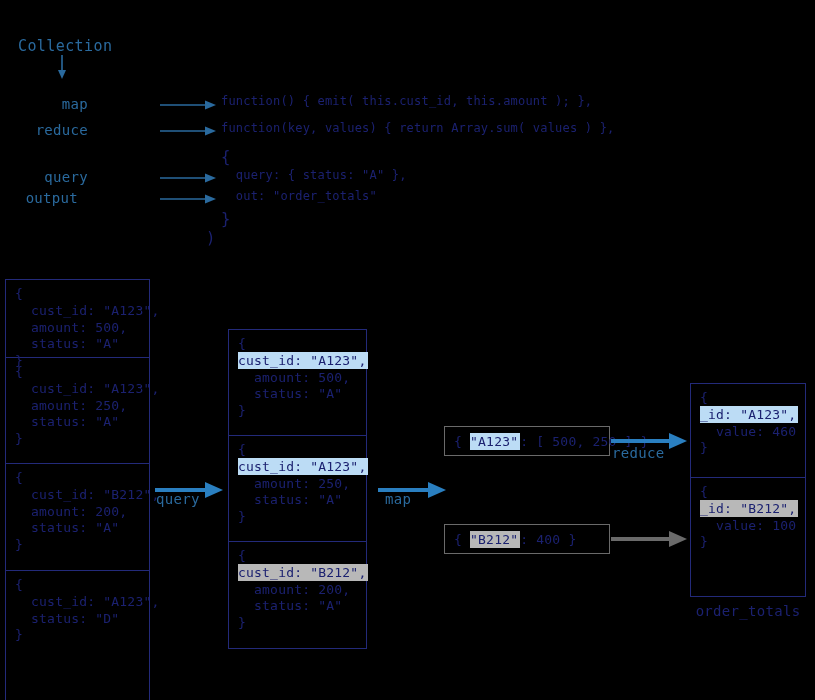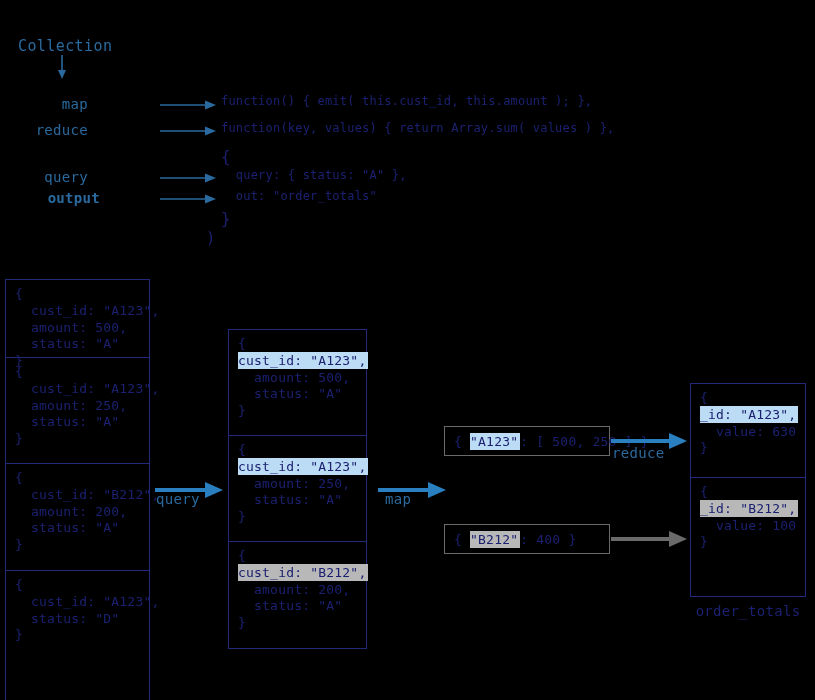--- a/index.html
+++ b/index.html
@@ -161,21 +161,21 @@
 
   <div class="abs param-label" style="left:10px; top:134px;">query</div>
   <div class="abs param-arrow" style="left:160px; top:137px;">
     <svg width="58" height="12" viewBox="0 0 58 12">
       <line x1="0" y1="6" x2="47" y2="6" stroke="#2a6a9e" stroke-width="1.6"></line>
       <polygon points="56,6 45,1.5 45,10.5" fill="#2a6a9e"></polygon>
     </svg>
   </div>
   <div class="abs code-line" style="left:221px; top:133px;">  query: { status: "A" },</div>
 
-  <div class="abs param-label" style="left:22px; top:155px;font-weight:bold;">output</div>
+  <div class="abs param-label" style="left:0; top:155px;">output</div>
   <div class="abs param-arrow" style="left:160px; top:158px;">
     <svg width="58" height="12" viewBox="0 0 58 12">
       <line x1="0" y1="6" x2="47" y2="6" stroke="#2a6a9e" stroke-width="1.6"></line>
       <polygon points="56,6 45,1.5 45,10.5" fill="#2a6a9e"></polygon>
     </svg>
   </div>
   <div class="abs code-line" style="left:221px; top:154px;">  out: "order_totals"</div>
 
   <div class="abs code-brace" style="left:221px; top:175px;">}</div>
   <div class="abs code-brace" style="left:206px; top:194px;">)</div>
@@ -284,21 +284,21 @@
       <line x1="0" y1="8" x2="60" y2="8" stroke="#6a6a6a" stroke-width="4"></line>
       <polygon points="76,8 58,0 58,16" fill="#6a6a6a"></polygon>
     </svg>
   </div>
 
   <div class="abs docbox" style="left:690px; top:348px; width:116px; height:214px;">
 
     <div class="doc" style="height:94px;">
       <div class="doc-line">{</div>
       <div class="doc-line ind"><span class="hl-blue">_id: "A123",</span></div>
-      <div class="doc-line ind">  value: 630</div>
+      <div class="doc-line ind">  value: 460</div>
       <div class="doc-line">}</div>
     </div>
 
     <div class="doc" style="height:118px;">
       <div class="doc-line">{</div>
       <div class="doc-line ind"><span class="hl-gray">_id: "B212",</span></div>
       <div class="doc-line ind">  value: 100</div>
       <div class="doc-line">}</div>
     </div>
   </div>

